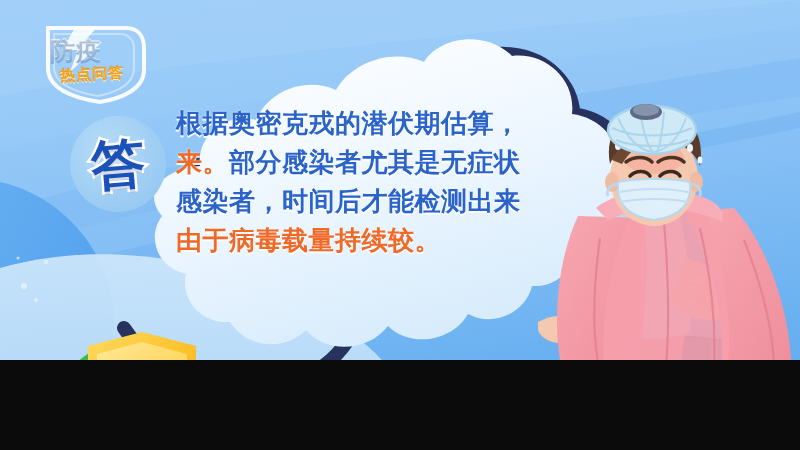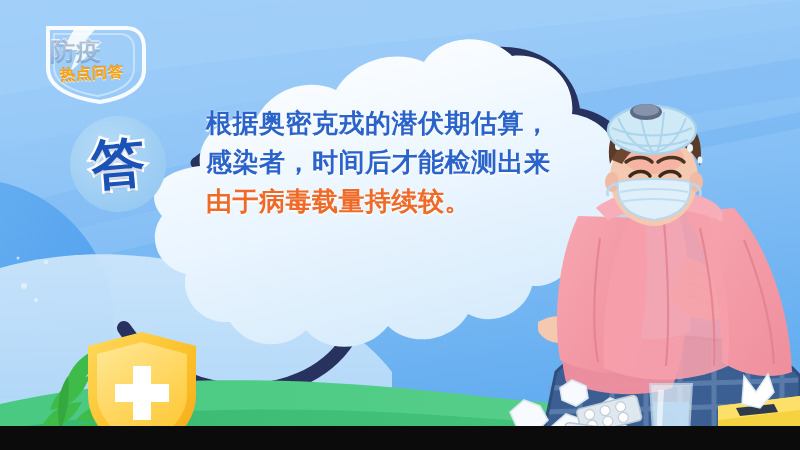--- a/index.html
+++ b/index.html
@@ -1,20 +1,20 @@
 <!DOCTYPE html>
 <html lang="zh"><head>
 <meta charset="utf-8">
 <title>防疫热点问答</title>
 <style>
   html,body{margin:0;padding:0;background:#0b0b0b;}
   *{box-sizing:border-box;}
   #stage{
-    position:relative;width:800px;height:426px;overflow:hidden;
-    font-family:Liberation Serif, serif;
+    position:relative;width:800px;height:360px;overflow:hidden;
+    font-family:Liberation Sans, sans-serif;
     background:linear-gradient(160deg,#9ccdf8 0%,#8dc3f6 38%,#74b5f3 72%,#66aef1 100%);
   }
   .layer{position:absolute;inset:0;}
   svg.layer{width:800px;height:450px;display:block;}
 
   
   #logo{position:absolute;left:14px;top:22px;width:140px;height:82px;}
   #logo svg{display:block;}
   .logo-main{
     position:absolute;left:36px;top:16px;
@@ -42,21 +42,21 @@
     position:absolute;left:0;right:0;top:50%;transform:translateY(-50%) rotate(-5deg);
     text-align:center;font-size:54px;font-weight:bold;line-height:1;
     color:#1a52b8;
     -webkit-text-stroke:5px #ffffff;
     paint-order:stroke fill;
     text-shadow:0 3px 0 rgba(20,60,130,.18);
   }
 
   
   #bubble-text{
-    position:absolute;left:176px;top:104px;width:404px;margin-left:30px;
+    position:absolute;left:176px;top:104px;width:404px;
   }
   #bubble-text .line{
     font-size:26px;font-weight:bold;line-height:39px;letter-spacing:.5px;
     white-space:nowrap;
     text-shadow:0 2px 0 rgba(255,255,255,.9), 0 0 2px rgba(255,255,255,.95);
   }
   .tblue{color:#2a63ca;}
   .torange{color:#ef6a28;}
 </style>
 </head>
@@ -339,20 +339,23 @@
 
   <div id="answer-badge">
     <div class="glyph">答</div>
   </div>
 
   <div id="bubble-text">
     <div class="line">
       <span class="tblue">根据奥密克戎的潜伏期估算，</span>
     </div>
     <div class="line">
+      <span class="torange">来。</span><span class="tblue">部分感染者尤其是无症状</span>
+    </div>
+    <div class="line">
       <span class="tblue">感染者，时间后才能检测出来</span>
     </div>
     <div class="line">
       <span class="torange">由于病毒载量持续较。</span>
     </div>
   </div>
 
 </div>
 
 </body></html>

